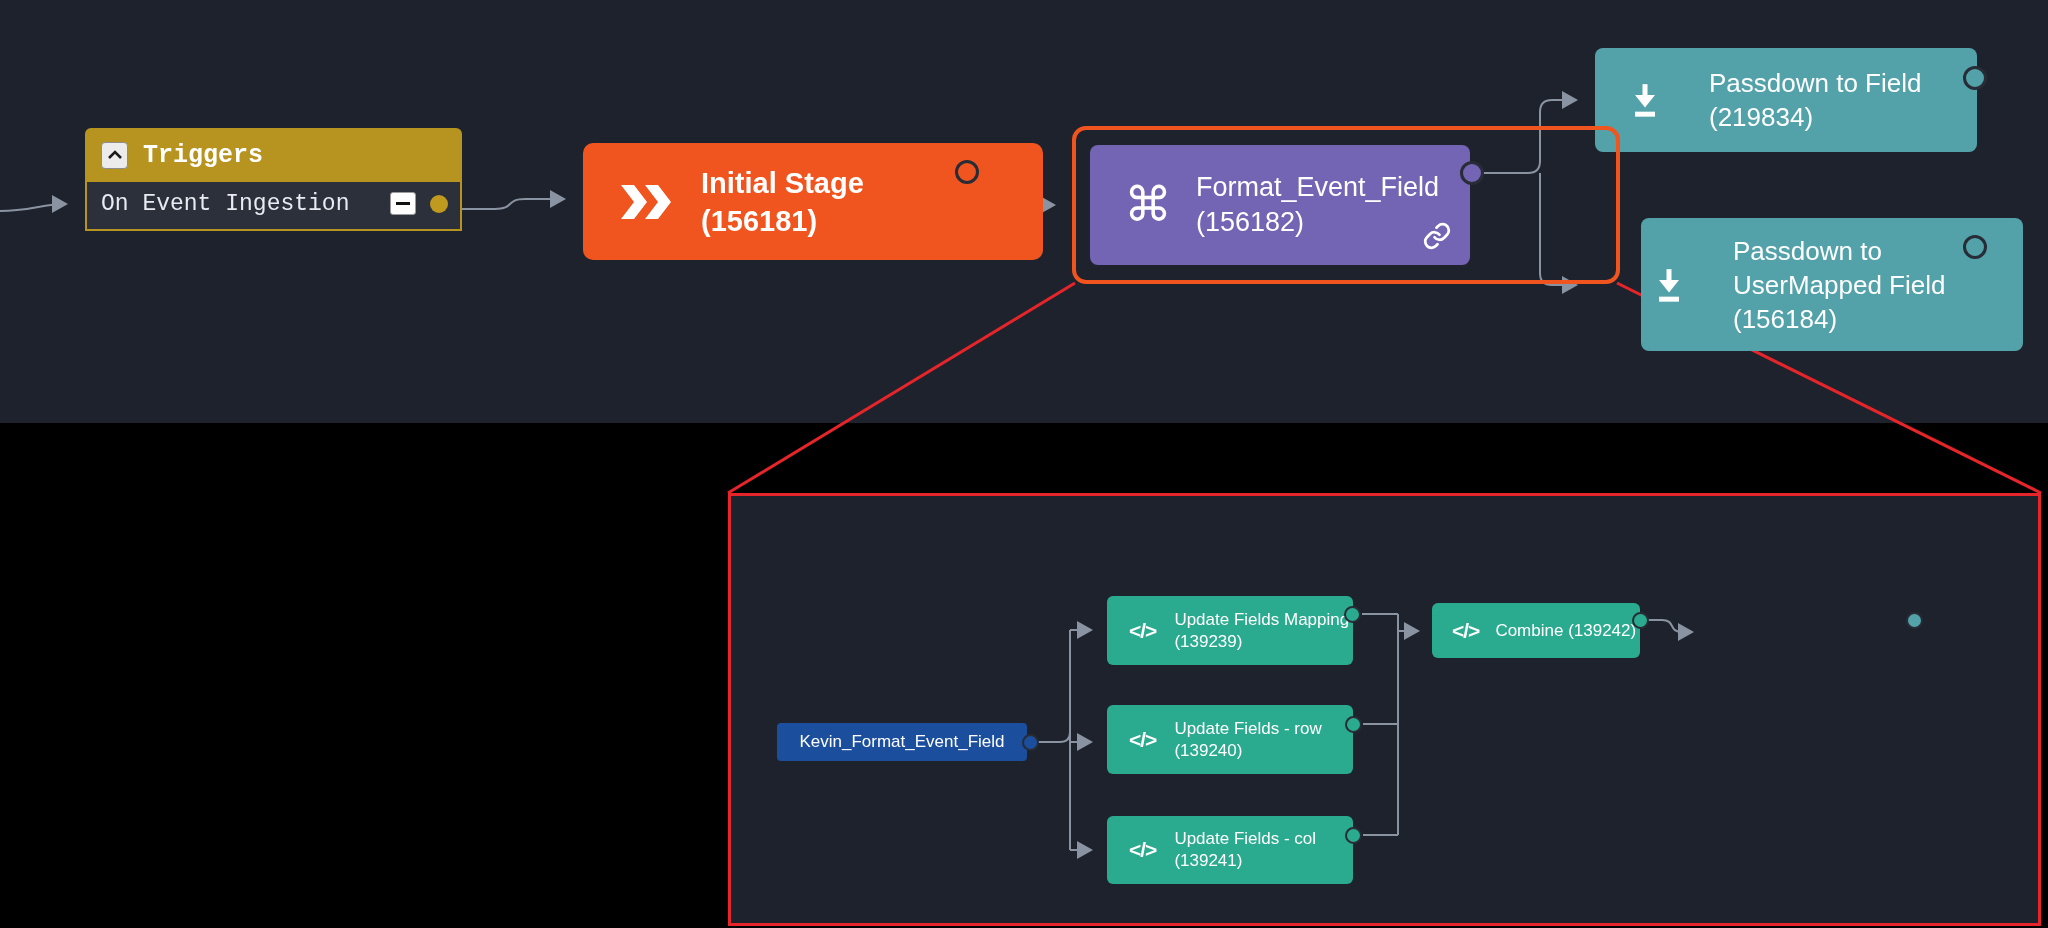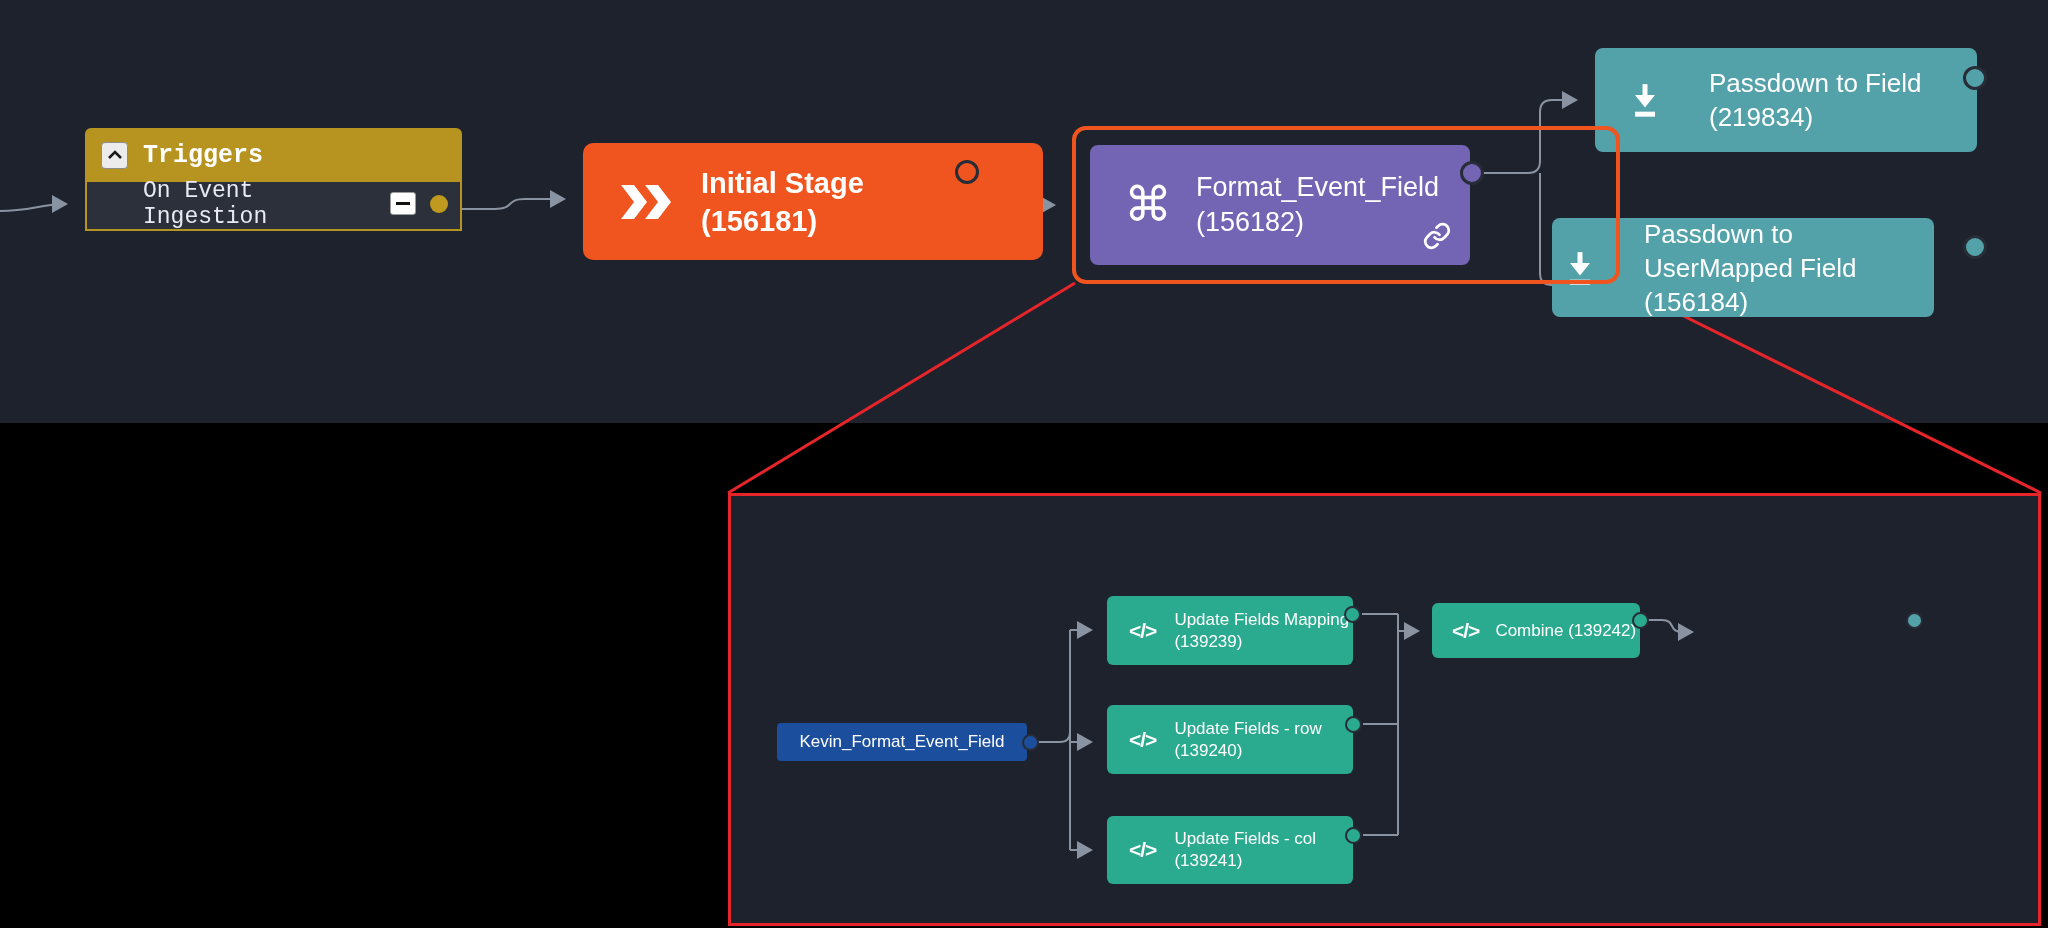--- a/index.html
+++ b/index.html
@@ -25,41 +25,41 @@
 
   
   .triggers { position:absolute; left:85px; top:128px; width:377px; z-index:3;font-family:Liberation Mono, monospace; }
   .trig-header { height:54px; background:#b7941f; border-radius:6px 6px 0 0;
                  display:flex; align-items:center; padding-left:16px; gap:15px; }
   .collapse-btn { width:27px; height:27px; background:#ececec; border:1px solid #8d8d8d;
                   border-radius:4px; display:flex; align-items:center; justify-content:center; }
   .trig-title { font-size:25px; font-weight:bold; color:#fff; }
   .trig-body { background:#2b303b; border:2px solid #b7941f; border-top:none; padding:2px 0 6px 0; }
   .trig-row { height:39px; display:flex; align-items:center; padding:0 12px 0 14px;
-              font-size:23px; color:#e8ecf2;margin-left:42px; }
+              font-size:23px; color:#e8ecf2; }
   .trig-row .sp { flex:1; }
   .minus-btn { width:26px; height:23px; background:#fdfdfd; border:1px solid #9a9a9a;
                border-radius:3px; display:flex; align-items:center; justify-content:center; margin-right:14px; }
   .minus-bar { width:14px; height:3px; background:#111; }
   .gold-dot { width:18px; height:18px; border-radius:50%; background:#bf9a1e; }
 
   
   .initial { left:583px; top:143px; width:460px; height:117px; background:#f0541f;
              border-radius:10px; padding-left:38px; gap:26px; }
   .initial .txt { font-size:29px; font-weight:bold; line-height:38px; }
 
   .formatn { left:1090px; top:145px; width:380px; height:120px; background:#7464b4;
              border-radius:8px; padding-left:34px; gap:24px; }
   .formatn .txt { font-size:27px; line-height:35px; }
   .cmd-glyph { font-size:48px; line-height:48px; }
   .link-ico { position:absolute; right:18px; bottom:14px; }
 
   .teal { background:#53a2aa; border-radius:8px; padding-left:30px; gap:44px; }
   .pass1 { left:1595px; top:48px;  width:382px; height:104px; }
-  .pass2 { left:1552px; top:218px; width:382px; height:99px;padding-left:8px; }
+  .pass2 { left:1641px; top:218px; width:382px; height:133px;padding-left:8px; }
   .teal .txt { font-size:26px; line-height:34px; }
   .pass2 .wrap { max-width:235px; }
 
   
   .kevin { left:777px; top:723px; width:250px; height:38px; background:#1b4e9d;
            border-radius:4px; justify-content:center; font-size:17px; }
   .gnode { background:#2aaa8e; border-radius:6px; padding-left:22px; gap:18px; }
   .g1 { left:1107px; top:596px; width:246px; height:69px; }
   .g2 { left:1107px; top:705px; width:246px; height:69px; }
   .g3 { left:1107px; top:816px; width:246px; height:68px; }

